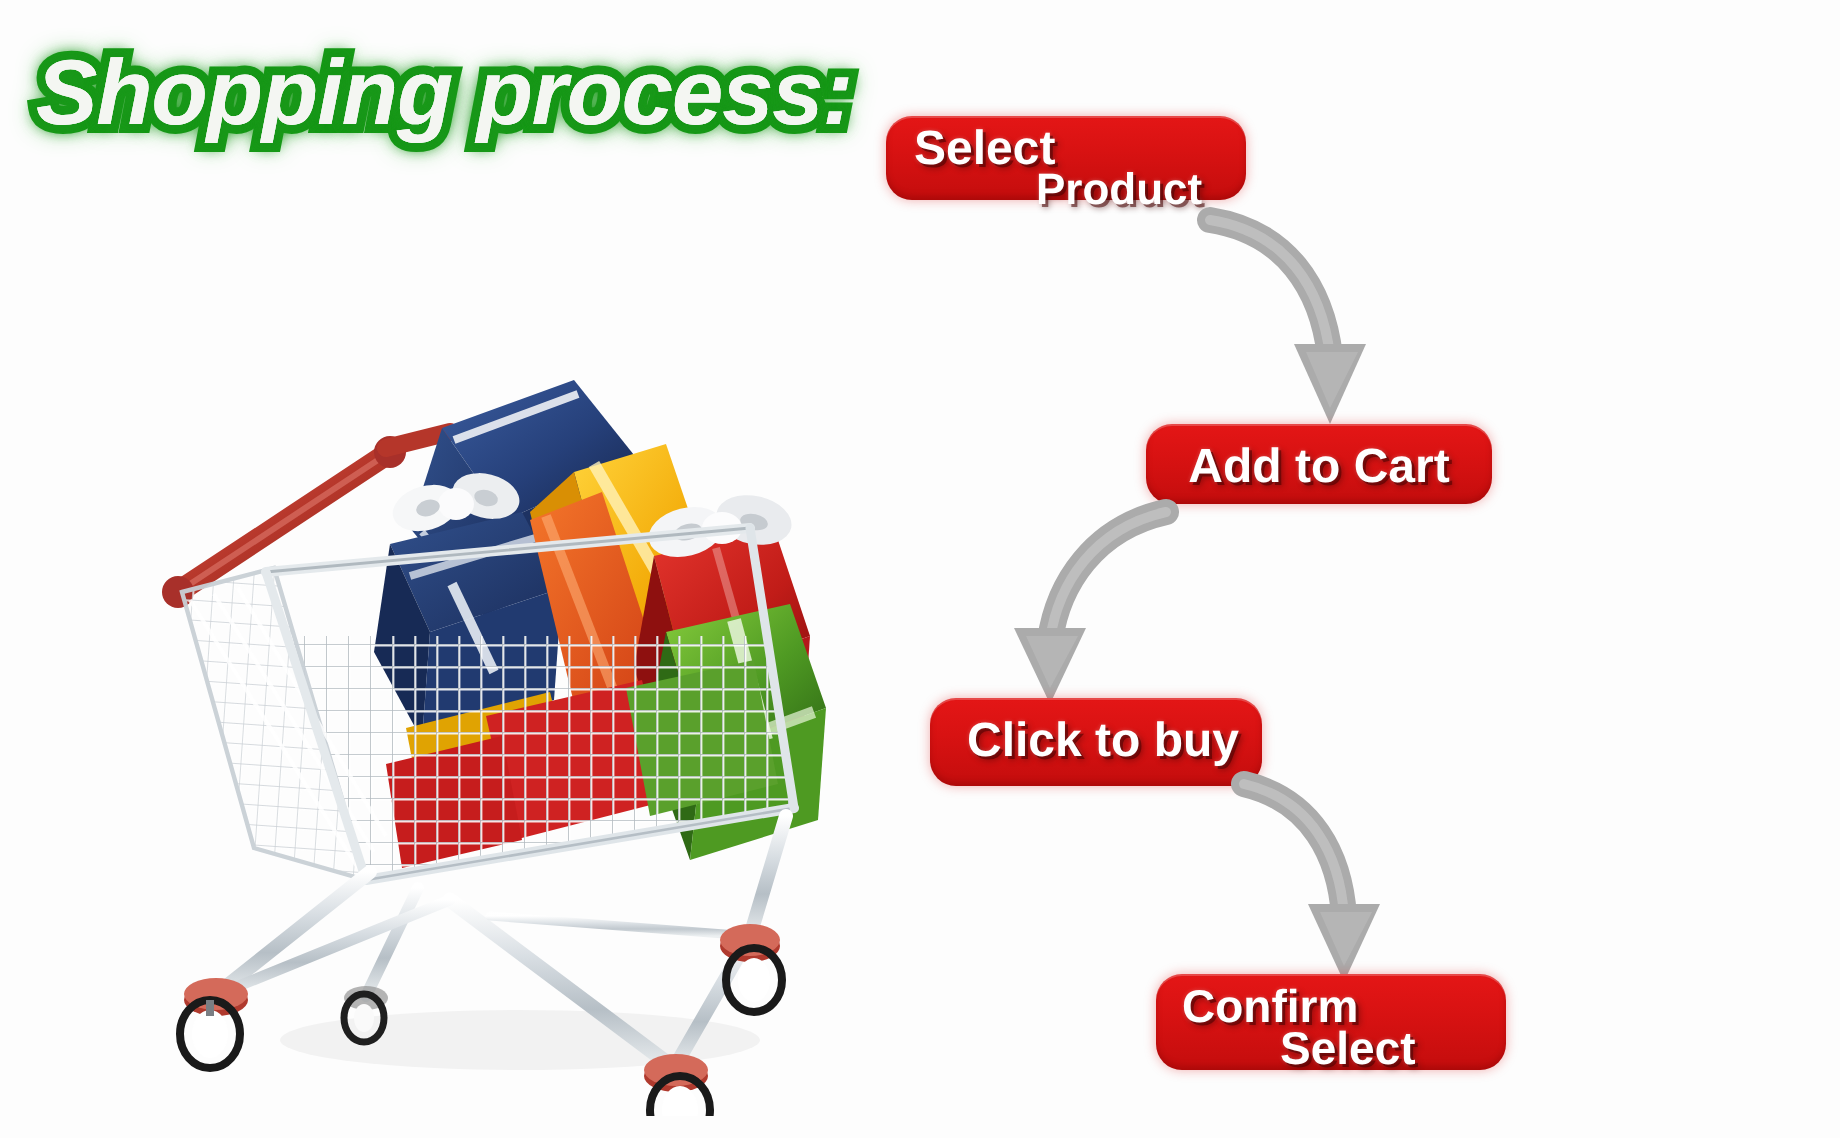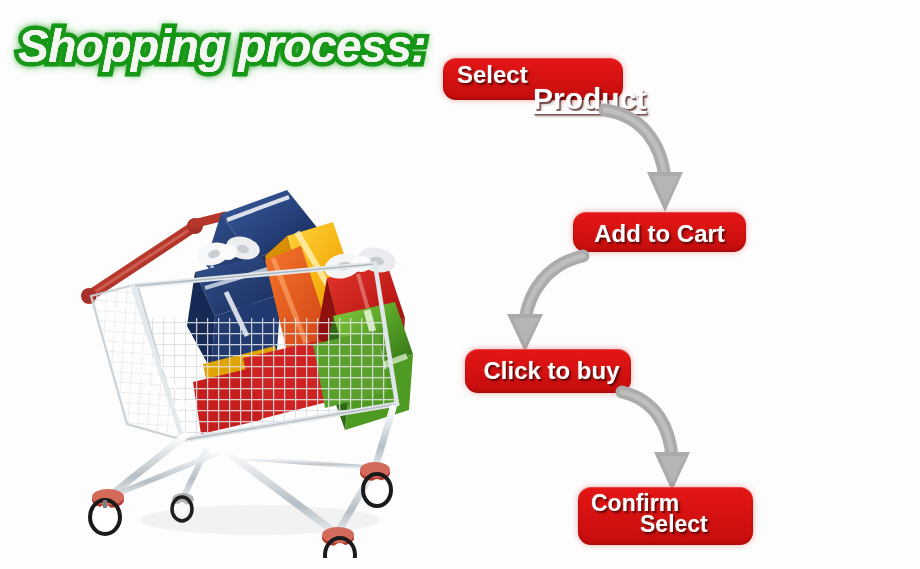--- a/index.html
+++ b/index.html
@@ -97,24 +97,23 @@
     top: 58px;
     width: 180px;
     height: 42px;
   }
   #lbl-select-1 {
     left: 14px;
     top: 3px;
     font-size: 24px;
   }
   #lbl-select-2 {
-    left: 90px;
+    left: 75px;
     top: 24px;
-    font-size: 30px;
-    text-decoration: underline;
+    font-size: 22px;
   }
 
   #btn-addcart {
     left: 573px;
     top: 212px;
     width: 173px;
     height: 40px;
   }
   #lbl-addcart {
     left: 0;
@@ -137,21 +136,21 @@
     width: 173px;
     line-height: 44px;
     text-align: center;
     font-size: 24px;
   }
 
   #btn-confirm {
     left: 578px;
     top: 487px;
     width: 175px;
-    height: 58px;
+    height: 48px;
   }
   #lbl-confirm-1 {
     left: 13px;
     top: 3px;
     font-size: 23px;
   }
   #lbl-confirm-2 {
     left: 62px;
     top: 24px;
     font-size: 23px;

